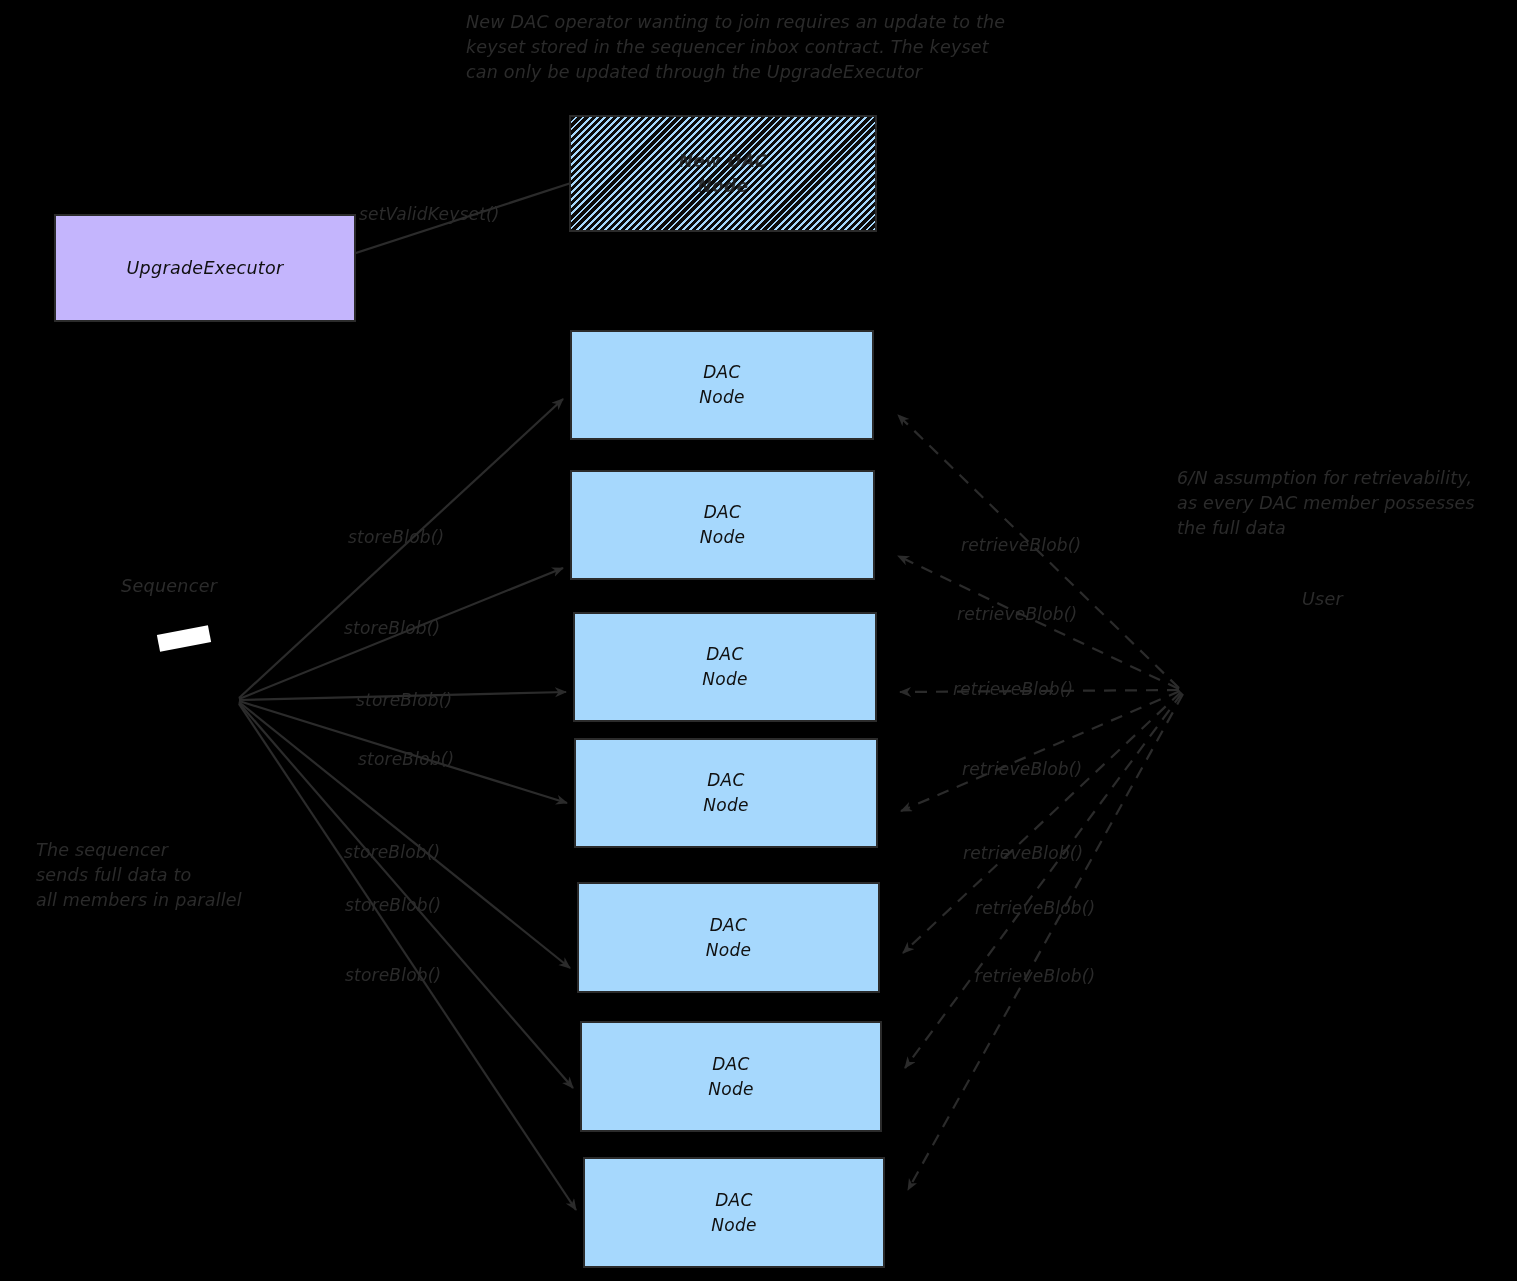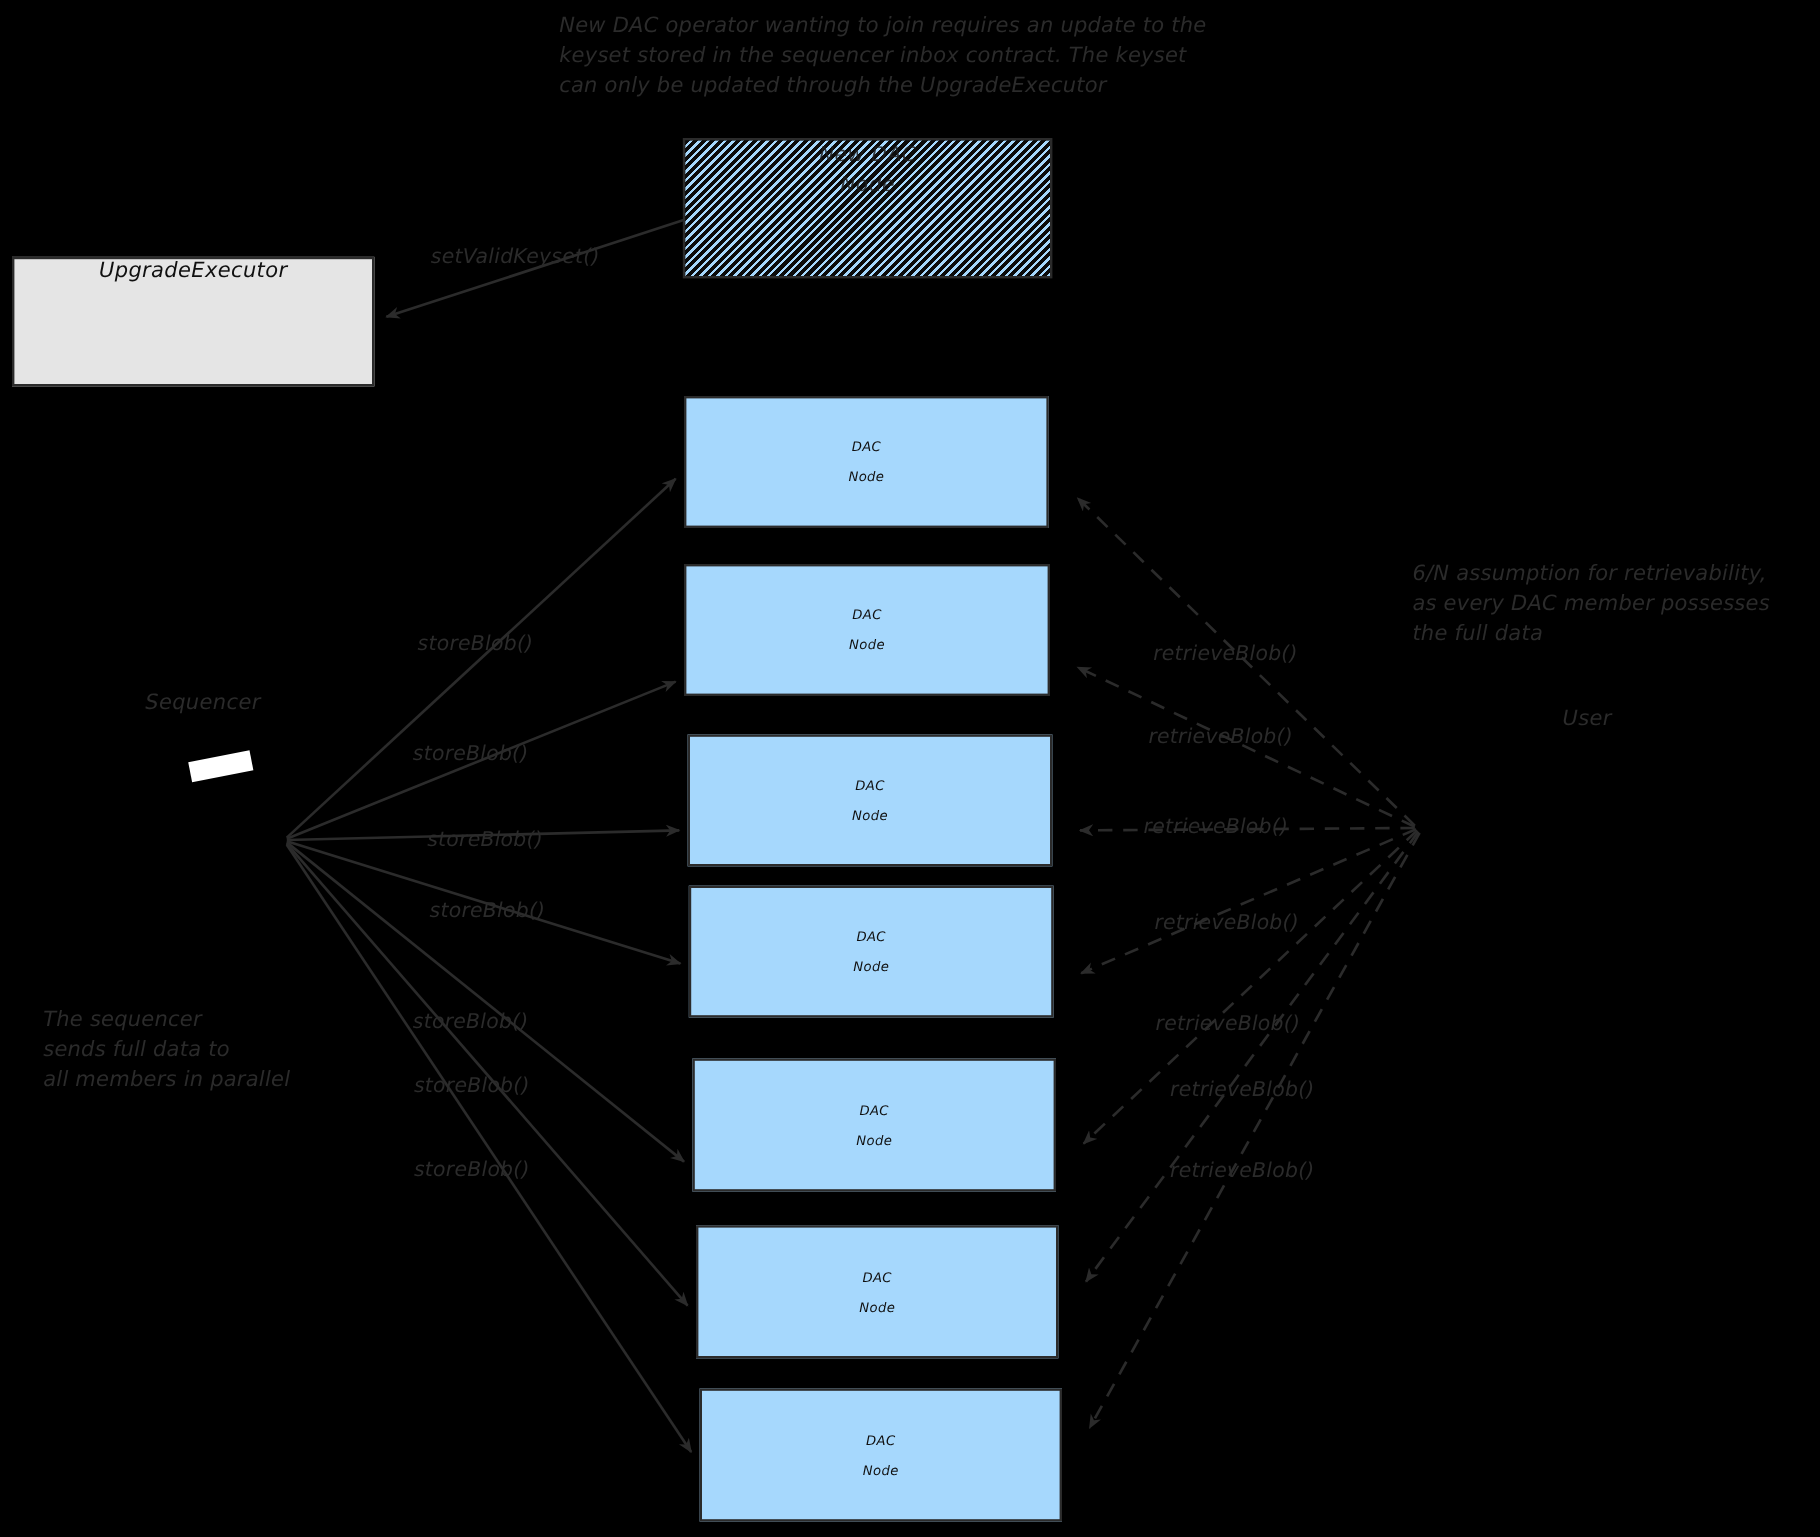--- a/index.html
+++ b/index.html
@@ -37,48 +37,48 @@
     border:2px solid #2b2b2b;
     box-sizing:border-box;
     display:flex;
     align-items:center;
     justify-content:center;
   }
   .node-label{
     color:#101010;
     font-family:"DejaVu Sans","Liberation Sans",sans-serif;
     font-style:italic;
-    font-size:11px;
+    font-size:17px;
     line-height:25px;
     text-align:center;
     white-space:pre-line;
     letter-spacing:.3px;
   }
   .pink-box{
     position:absolute;
-    background:#e5e5e5;
+    background:#c4b5fd;
     border:2px solid #2b2b2b;
     box-sizing:border-box;
-    display:flex;align-items:flex-start;justify-content:center;
+    display:flex;align-items:center;justify-content:center;margin-left:44px;
   }
   .pink-label{
     color:#101010;font-family:"DejaVu Sans","Liberation Sans",sans-serif;
     font-style:italic;font-size:17.5px;letter-spacing:.3px;
   }
   .hatch-box{
     position:absolute;
     box-sizing:border-box;
     border:2px solid #2b2b2b;
     background:
       repeating-linear-gradient(
         -45deg,
         #a6d8fd 0px, #a6d8fd 2px,
         #0b0b0b 2px, #0b0b0b 5px
       );
-    display:flex;align-items:flex-start;justify-content:center;
+    display:flex;align-items:center;justify-content:center;font-weight:bold;
   }
   .hatch-label{
     color:#1d1d1d;
     font-family:"DejaVu Sans","Liberation Sans",sans-serif;
     font-style:italic;font-size:17px;line-height:25px;text-align:center;
     white-space:pre-line;letter-spacing:.3px;opacity:.85;
   }
   .actor-bar{
     position:absolute;
     background:#ffffff;

